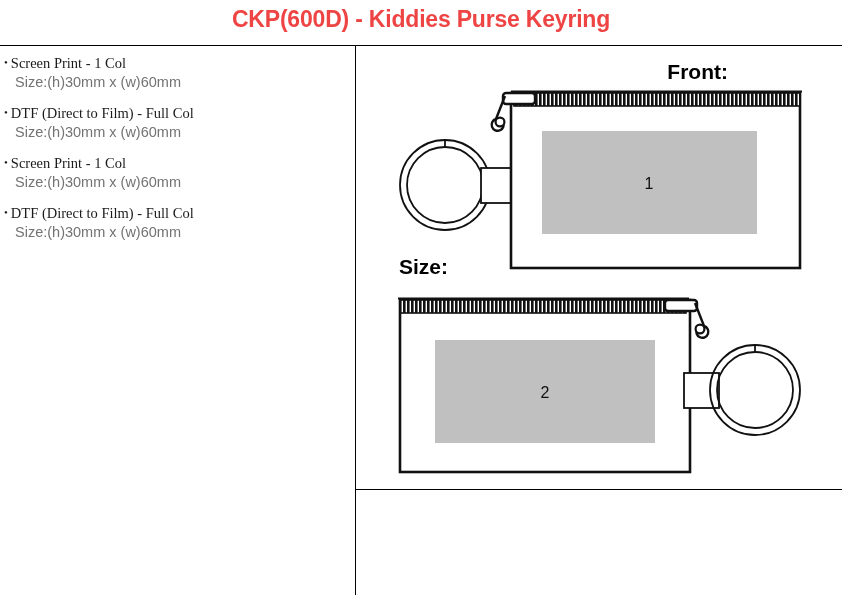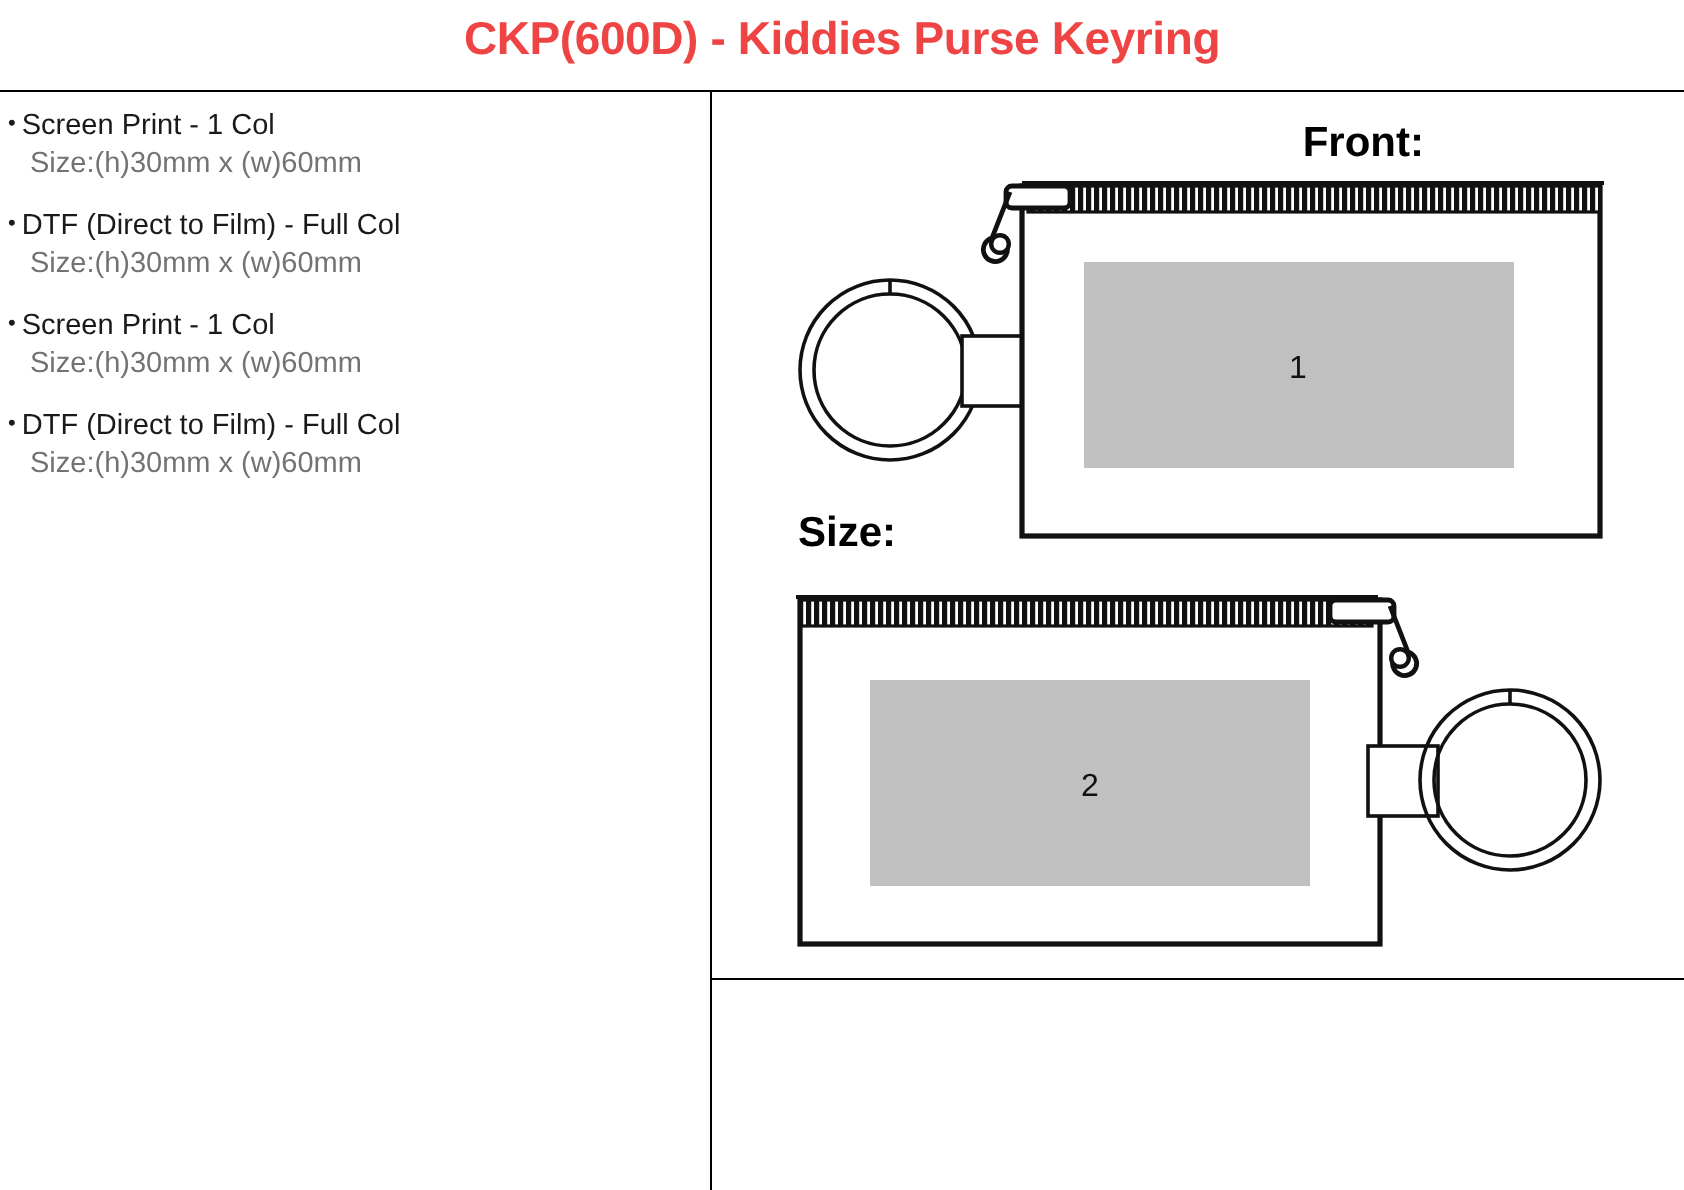--- a/index.html
+++ b/index.html
@@ -39,27 +39,27 @@
   .spec-heading{
     font-size:15.5px;font-weight:bold;color:#000;
     margin:0 0 2px 0;line-height:1.22;
   }
   .spec-group{margin-bottom:13px;}
   .spec-item{margin:0 0 1px 0;}
   .spec-line{
     font-size:14.5px;color:#1a1a1a;line-height:1.30;
     white-space:nowrap;
   }
-  .spec-line.method{padding-left:8px;text-indent:-8px;}
+  .spec-line.method{padding-left:8px;text-indent:-8px;font-family:Liberation Serif, serif;}
   .spec-line.size{padding-left:11px;color:#737373;}
   .bullet{font-size:11px;vertical-align:2px;padding-right:3px;}
   .spec-gap{height:11px;}
 
   
-  #artwork{position:absolute;left:355px;top:45px;width:399px;height:444px;}
+  #artwork{position:absolute;left:355px;top:45px;width:399px;height:444px;padding-left:16px;}
 
   .view-label{
     position:absolute;font-size:21px;font-weight:bold;color:#000;
     white-space:nowrap;
   }
   #front-label{right:42px;top:15px;}
   #back-label{left:44px;top:210px;}
 
   
   #purse-svg{position:absolute;left:0;top:0;width:487px;height:450px;}

